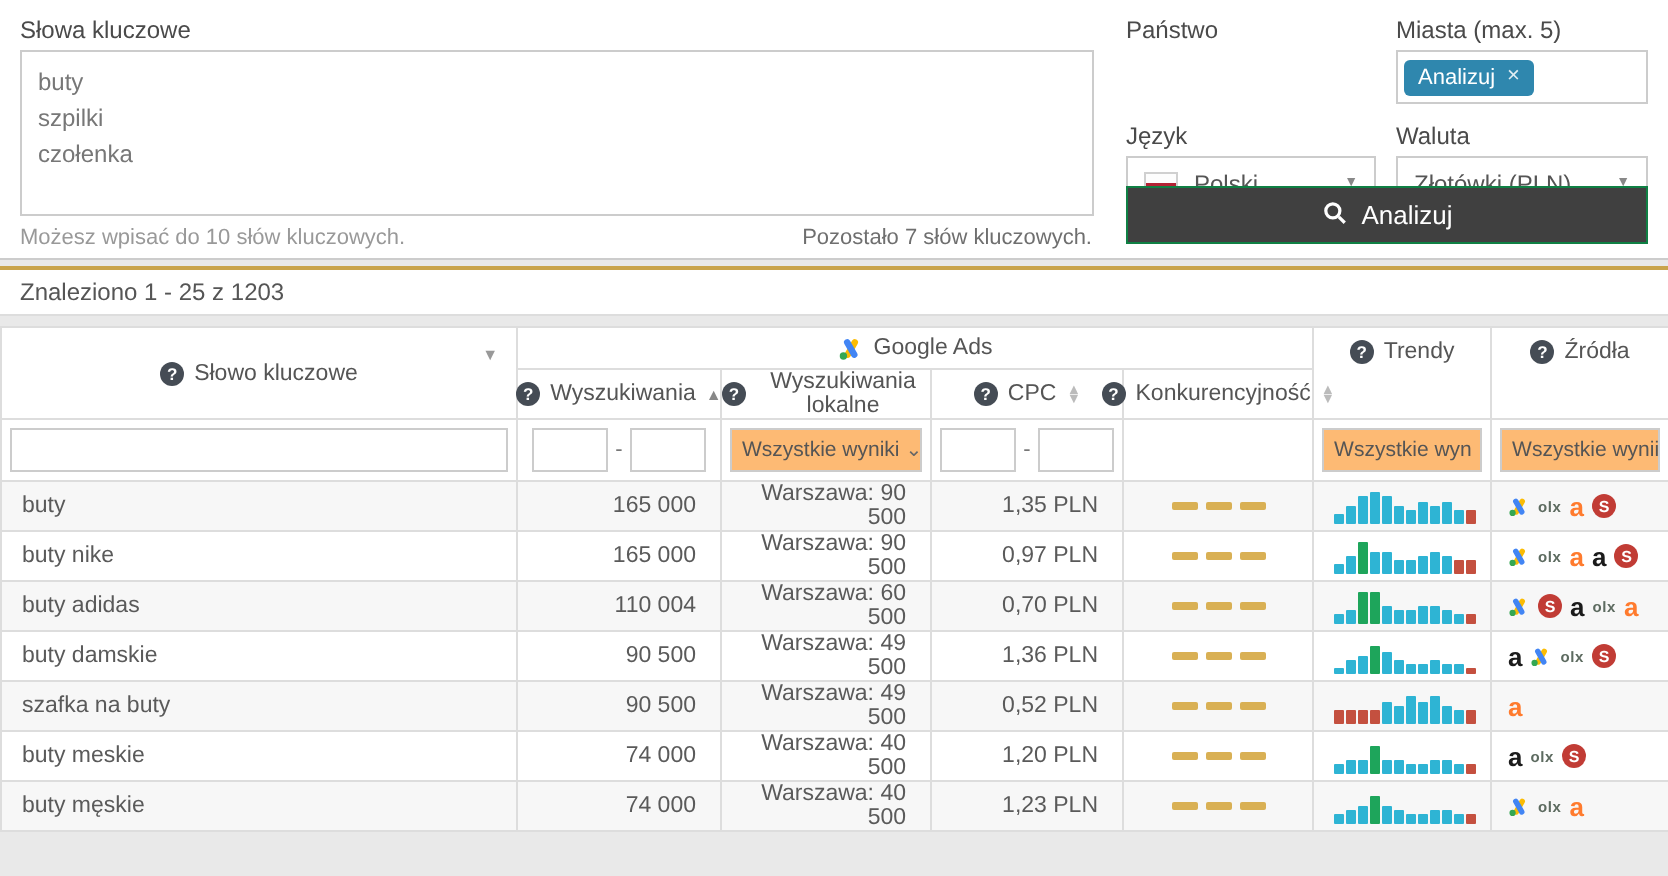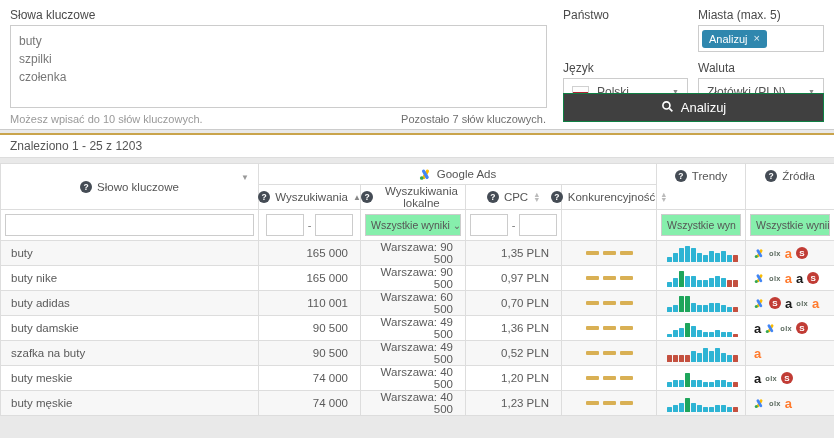--- a/index.html
+++ b/index.html
@@ -72,21 +72,21 @@
   .top-th { vertical-align:top; padding-top:6px; }
   .gads-logo svg { display:block; }
 
   .filter-row td { height:31px; padding:4px; }
   .filter-input { width:100%; height:22px; border:1px solid #ccc; outline:none;
     font-size:11px; padding:0 4px; font-family:"Liberation Sans",sans-serif; }
   .range-wrap { display:flex; align-items:center; gap:4px; justify-content:center; }
   .range-input { width:38px; height:22px; border:1px solid #ccc; outline:none;
     font-size:11px; padding:0 3px; }
   .range-sep { font-size:11px; color:#777; }
-  .filter-select { height:22px; border:1px solid #ccc; background:#86efac; display:flex;
+  .filter-select { height:22px; border:1px solid #ccc; background:#fdba74; display:flex;
     align-items:center; padding:0 5px; font-size:10.5px; color:#555; cursor:pointer;
     overflow:hidden; white-space:nowrap; }
   .filter-select .chev { margin-left:auto; color:#666; font-size:10px; padding-left:3px; }
   .filter-select .chev::before { content:"⌄"; }
 
   tbody td { height:21.6px; font-size:11.5px; color:#5a5a5a; padding:0;text-align:center; }
   tbody tr:nth-child(odd) { background:#f7f7f7; }
   tbody tr:nth-child(even) { background:#fff; }
   .cell-kw { padding-left:10px; text-align:left; }
   .cell-num { padding-right:12px; text-align:right; }
@@ -352,21 +352,21 @@
               </span>
               <span class="src-olx">olx</span>
               <span class="src-allegro">a</span>
               <span class="src-amazon">a</span>
               <span class="src-skapiec">S</span>
             </span>
           </td>
         </tr>
         <tr>
           <td class="cell-kw">buty adidas</td>
-          <td class="cell-num">110 001</td>
+          <td class="cell-num">110 004</td>
           <td class="cell-num">Warszawa: 60 500</td>
           <td class="cell-num">0,70 PLN</td>
           <td class="">
             <span class="comp-wrap">
               <span class="dash"></span>
               <span class="dash"></span>
               <span class="dash"></span>
             </span>
           </td>
           <td class="">

